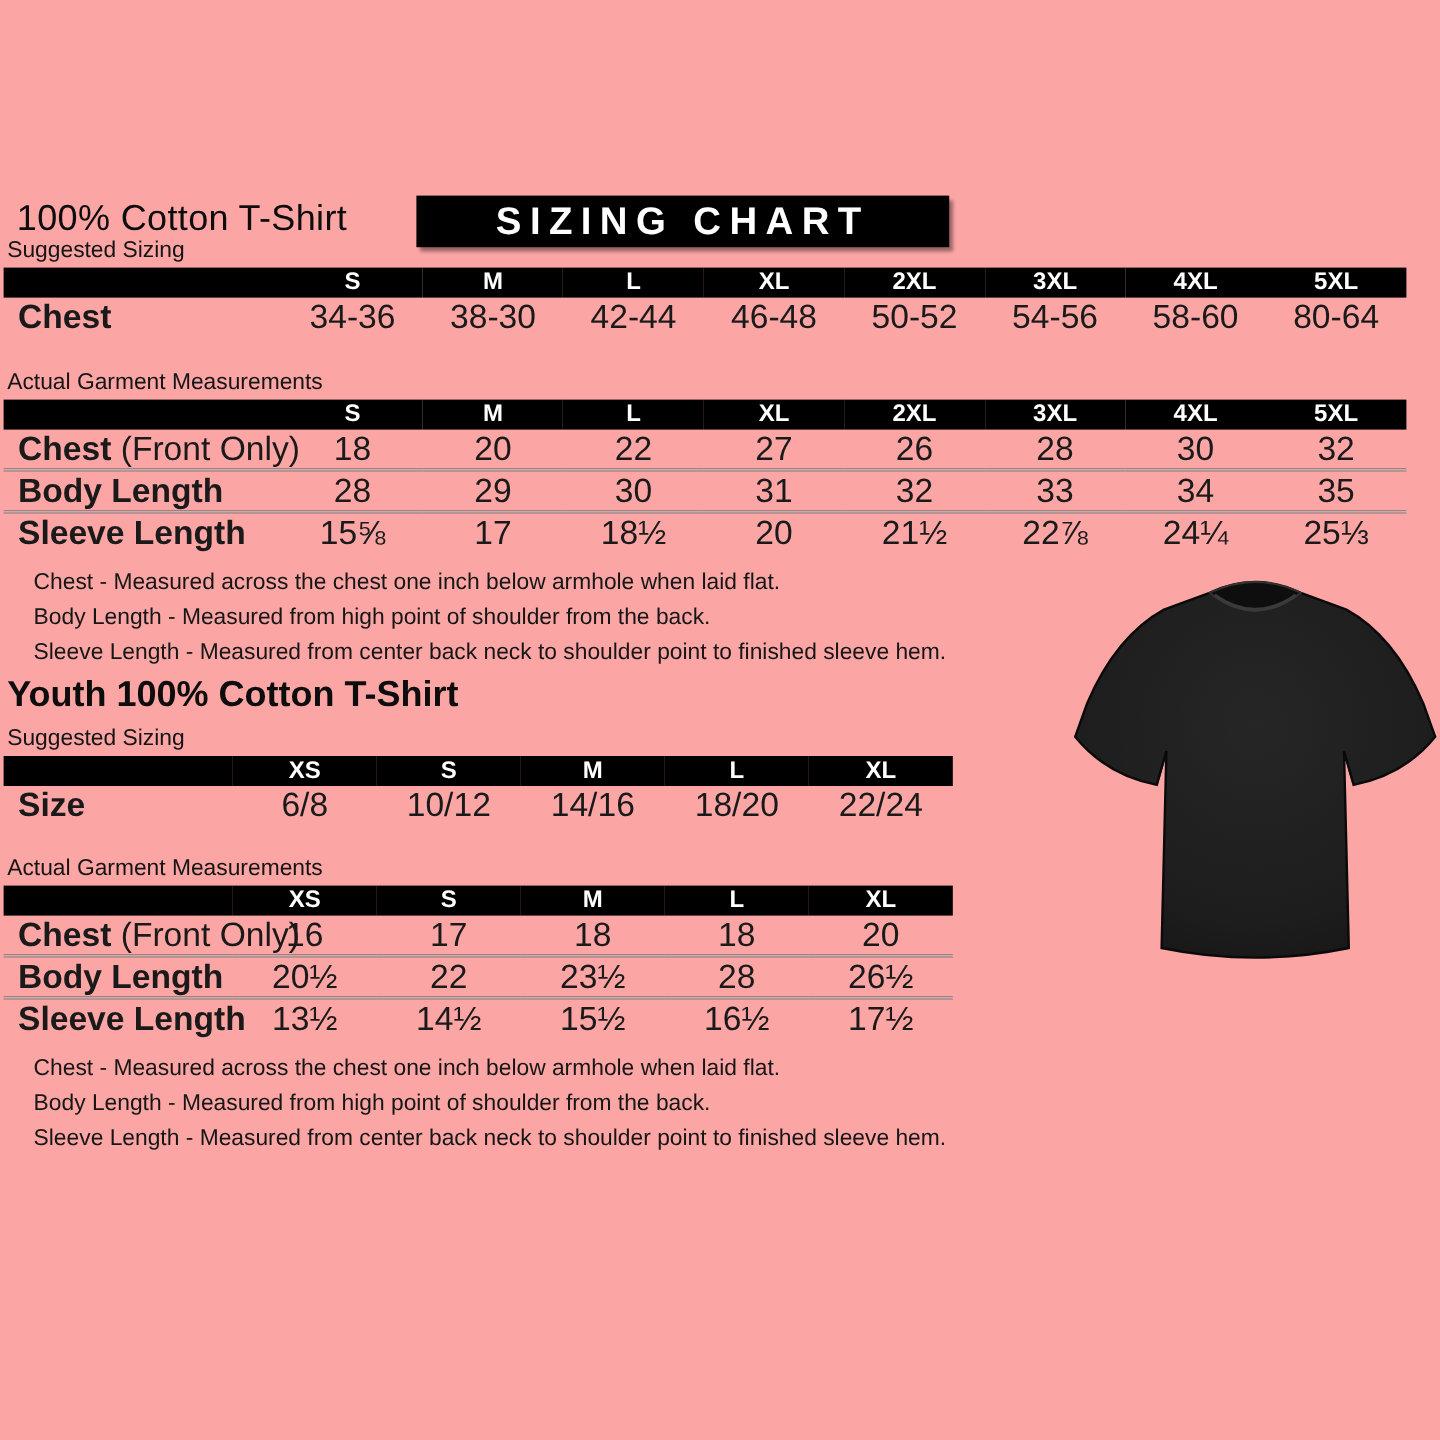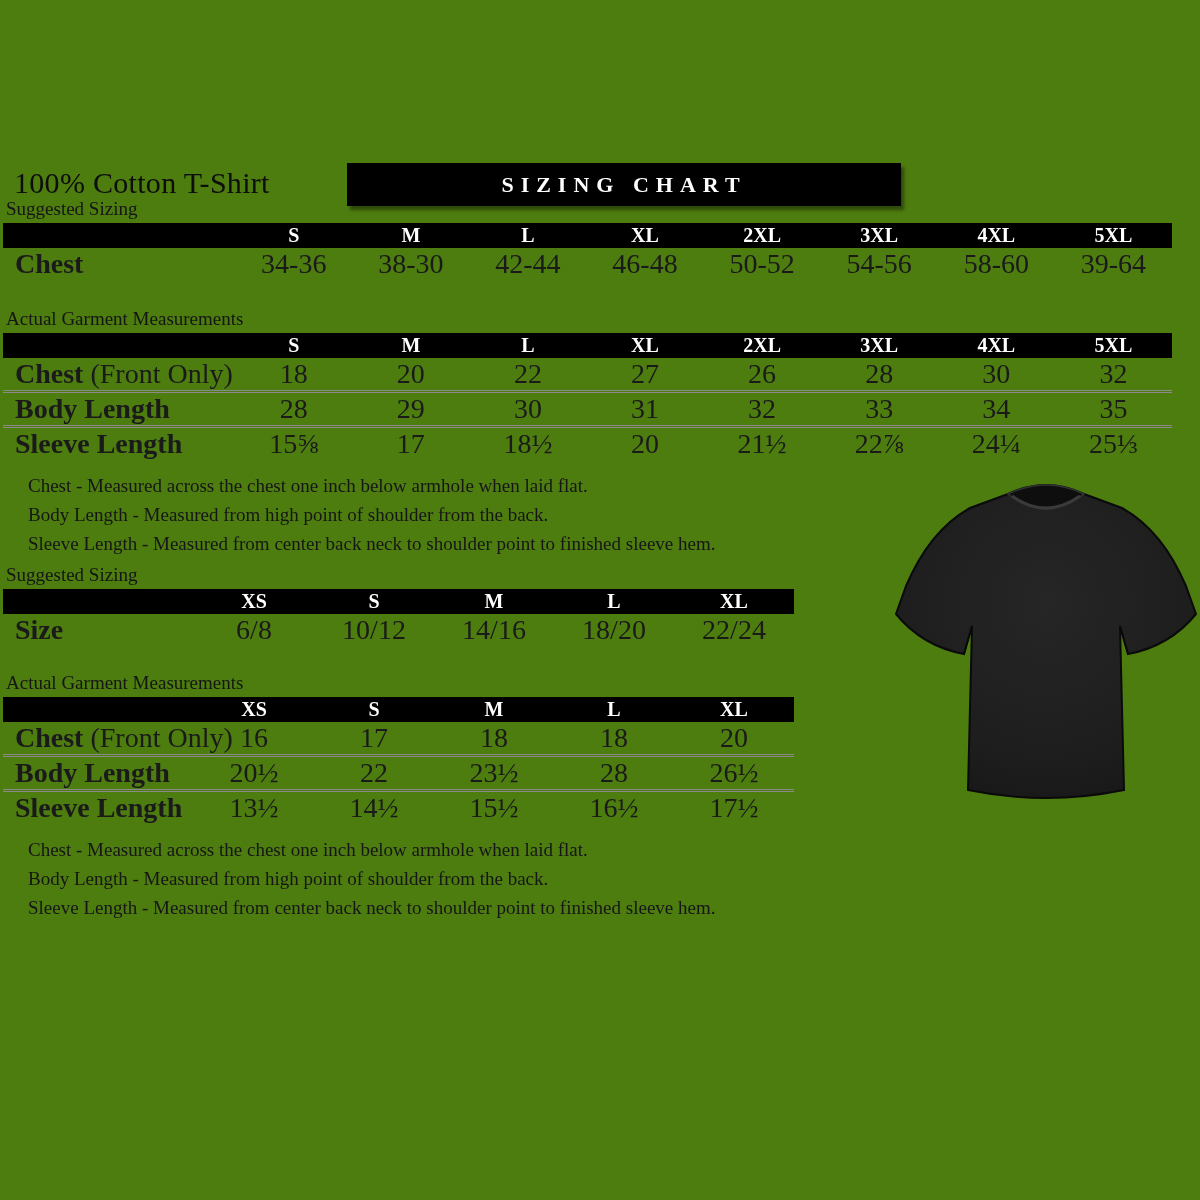--- a/index.html
+++ b/index.html
@@ -1,32 +1,32 @@
 <!DOCTYPE html>
 <html><head>
 <meta charset="utf-8">
 <style>
   html,body { margin:0; padding:0; background:#ffffff; }
   body {
     width:1200px; height:1200px;
     font-family:"Liberation Sans","DejaVu Sans",sans-serif;
     color:#111111;
   }
-  .canvas { position:relative; width:1200px; height:1200px; overflow:hidden; background:#4d7c0f;font-family:Liberation Serif, serif; }
+  .canvas { position:relative; width:1200px; height:1200px; overflow:hidden; background:#fca5a5; }
 
   .title {
     position:absolute; left:14px; top:166px;
     font-size:30px; font-weight:400; color:#0d0d0d; letter-spacing:0.3px;
     white-space:nowrap;
   }
   .banner {
-    position:absolute; left:347px; top:163px; width:554px; height:43px;
+    position:absolute; left:347px; top:163px; width:444px; height:43px;
     background:#000000; color:#ffffff;
     display:flex; align-items:center; justify-content:center;
-    font-size:22px; font-weight:700; letter-spacing:7px;
+    font-size:32px; font-weight:700; letter-spacing:7px;
     box-shadow:3px 4px 3px rgba(0,0,0,0.40);
   }
 
   .content { position:absolute; left:0; top:198px; width:1102px; }
 
   .seclabel { margin:0 0 3px 6px; font-size:19px; font-weight:400; color:#151515; }
   .gap-lg { margin-top:28px; }
   .gap-md { margin-top:26px; }
 
   table.sizes { border-collapse:collapse; table-layout:fixed; margin-left:3px; }
@@ -91,21 +91,21 @@
       <tbody>
         <tr>
           <td class="rowlabel"><span class="b">Chest</span><span></span></td>
           <td>34-36</td>
           <td>38-30</td>
           <td>42-44</td>
           <td>46-48</td>
           <td>50-52</td>
           <td>54-56</td>
           <td>58-60</td>
-          <td>39-64</td>
+          <td>80-64</td>
         </tr>
       </tbody>
     </table>
 
     <div class="seclabel gap-lg">Actual Garment Measurements</div>
     <table class="sizes adult-w rowsep">
       <colgroup>
         <col style="width:232px">
         <col style="width:117px">
           <col style="width:117px">
@@ -165,20 +165,21 @@
         </tr>
       </tbody>
     </table>
 
     <div class="notes">
       <div class="note">Chest - Measured across the chest one inch below armhole when laid flat.</div>
       <div class="note">Body Length - Measured from high point of shoulder from the back.</div>
       <div class="note">Sleeve Length - Measured from center back neck to shoulder point to finished sleeve hem.</div>
     </div>
 
+    <div class="youth-title">Youth 100% Cotton T-Shirt</div>
 
     <div class="seclabel youth-sub">Suggested Sizing</div>
     <table class="sizes youth-w">
       <colgroup>
         <col style="width:191px">
         <col style="width:120px">
           <col style="width:120px">
           <col style="width:120px">
           <col style="width:120px">
           <col style="width:120px">

